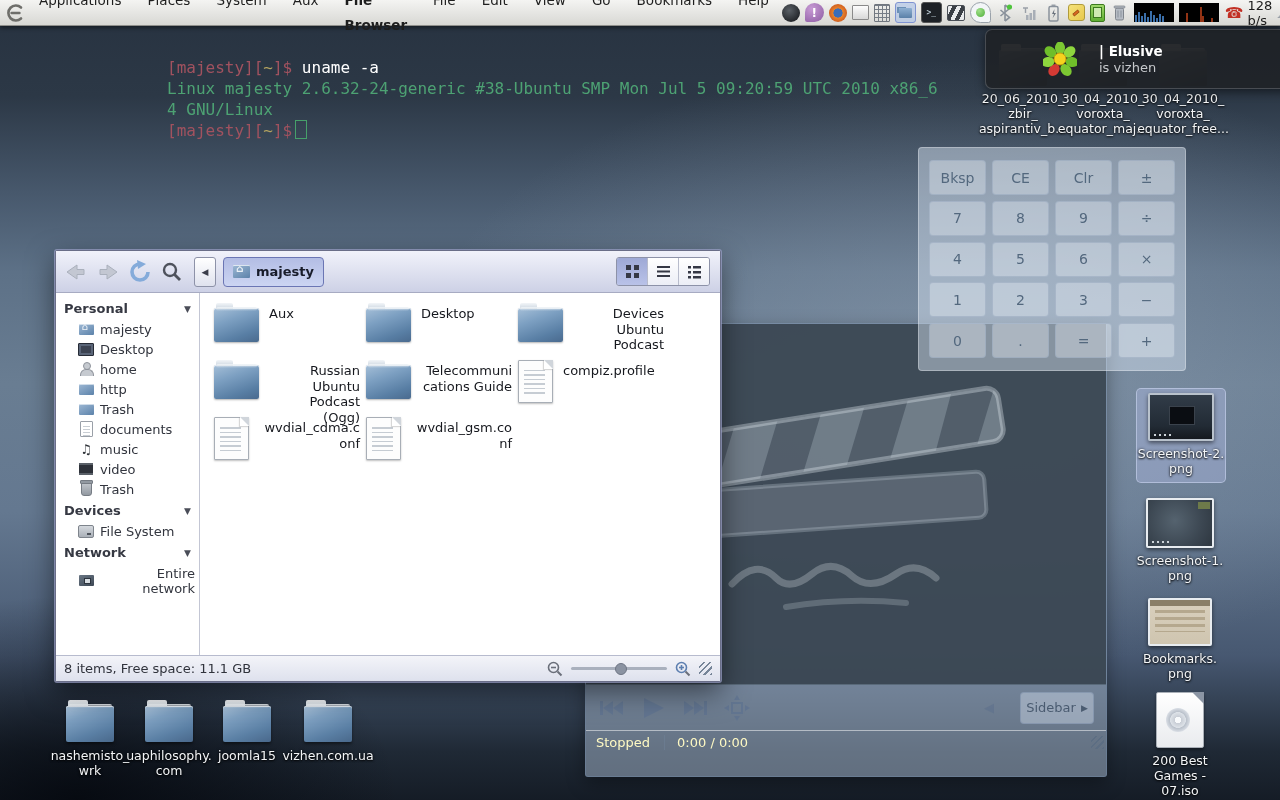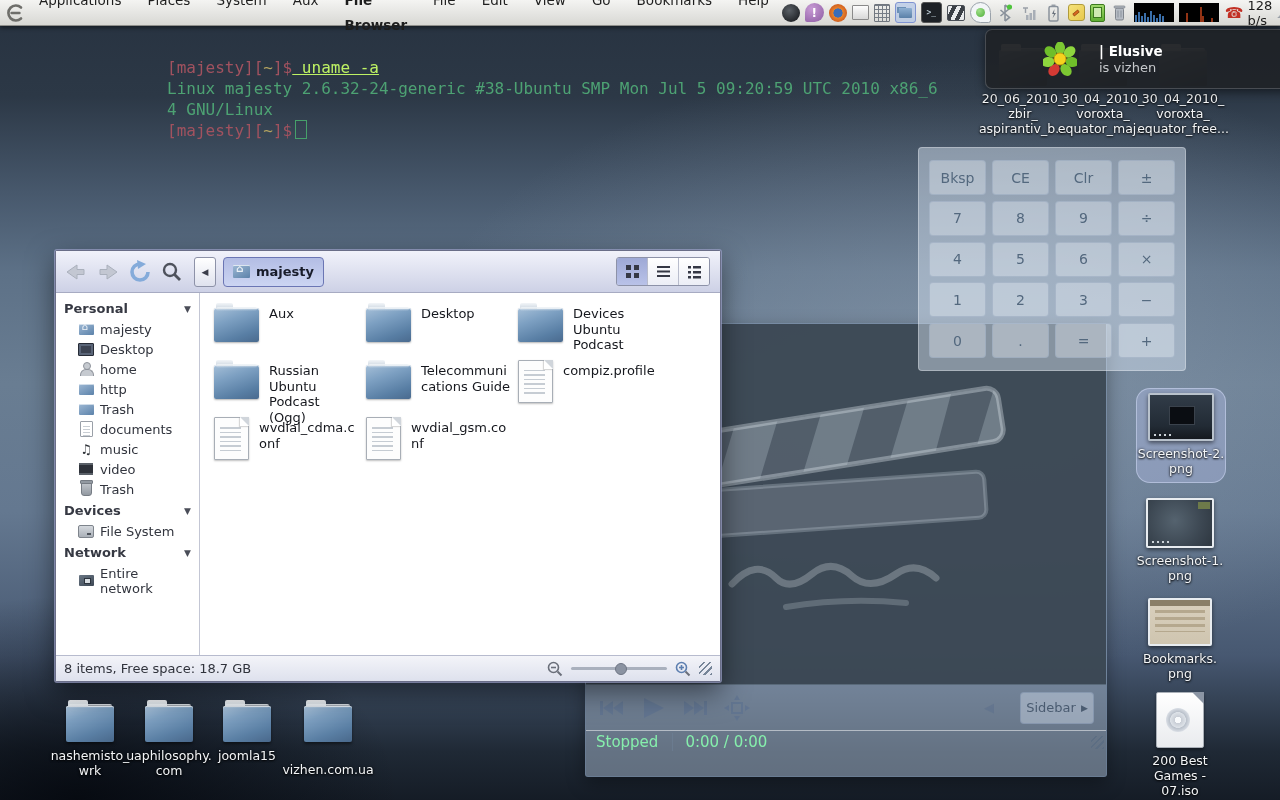--- a/index.html
+++ b/index.html
@@ -42,21 +42,21 @@
   .t-memory-icon{background:linear-gradient(#9fd86a,#5fae34);border:1px solid #3c7a1e;width:13px;height:16px;border-radius:2px;}
   .t-memory-icon::before{content:"";width:7px;height:9px;background:#cfeab2;border:1px solid #3c7a1e;}
   .t-trash-icon{color:#8a9098;}
   .t-cpu-graph-icon,.t-net-graph-icon{width:40px;height:19px;background:#000;border-radius:1px;}
   #tray-right{display:flex;align-items:center;gap:4px;font-size:13px;color:#1b1b1b;}
   .phone-glyph{color:#c23024;font-size:15px;}
   .cloud-glyph{color:#9aa0a8;font-size:15px;}
 
   
   #terminal{left:167px;top:57px;width:830px;z-index:1;font-family:"DejaVu Sans Mono",monospace;font-size:16px;line-height:21px;letter-spacing:0;}
-  .tp1{color:#a1525f;} .tp2{color:#b3a25f;} .tcmd{color:#bef264;text-decoration:underline;} .tout{color:#4da273;}
+  .tp1{color:#a1525f;} .tp2{color:#b3a25f;} .tcmd{color:#ffffff;} .tout{color:#4da273;}
   .tcursor{display:inline-block;width:10px;height:17px;border:1.5px solid #46a06a;vertical-align:-3px;margin-left:3px;}
 
   
   #notification{left:985px;top:29px;width:293px;height:58px;background:rgba(30,32,36,0.84);border:1px solid rgba(90,94,100,0.7);
     border-radius:7px;z-index:50;box-shadow:0 3px 10px rgba(0,0,0,0.5);display:flex;align-items:center;padding-left:39px;}
   #notif-icon{width:34px;height:34px;margin-left:18px;flex:none;}
   #notif-text{margin-left:22px;}
   #notif-title{font-weight:bold;font-size:13.5px;color:#ffffff;}
   #notif-body{font-size:13px;color:#c6c9cc;margin-top:1px;}
 
@@ -83,37 +83,37 @@
   .thumb-c{width:60px;height:44px;background:linear-gradient(#d9d0bd,#cfc5b0);}
   .thumb-c::before{content:"";position:absolute;left:0;top:0;right:0;height:6px;background:#8a7f68;}
   .thumb-c::after{content:"";position:absolute;left:5px;top:10px;right:5px;height:22px;
     background:repeating-linear-gradient(180deg,#b5a88e 0 3px,rgba(0,0,0,0) 3px 7px);}
   .iso-icon{width:46px;height:54px;background:linear-gradient(#ffffff,#e9ebee);border:1px solid #aab0b8;border-radius:2px;
     position:relative;box-shadow:0 2px 3px rgba(0,0,0,0.4);}
   .iso-icon::before{content:"";position:absolute;right:-1px;top:-1px;border-style:solid;border-width:0 12px 12px 0;
     border-color:transparent #8b95a4 transparent transparent;}
   .iso-icon::after{content:"";position:absolute;left:9px;top:15px;width:24px;height:24px;border-radius:50%;
     background:radial-gradient(circle,#f8fafc 18%,#c9ced6 20%,#dde2e8 45%,#b9c0ca 48%,#e4e8ee 78%,#9aa2ae 80%);}
-  .sel-box{background:rgba(165,177,215,0.5);border:1px solid rgba(210,218,245,0.55);border-radius:14px;}
+  .sel-box{background:rgba(165,177,215,0.5);border:1px solid rgba(210,218,245,0.55);border-radius:5px;}
 
   
   #player{left:585px;top:323px;width:520px;height:452px;z-index:3;border:1px solid rgba(110,130,155,0.7);border-radius:3px;
     background:rgba(170,188,210,0.5);box-shadow:0 6px 18px rgba(0,0,0,0.35);display:flex;flex-direction:column;}
   #player-video{height:360px;background:rgba(56,68,80,0.93);border-bottom:1px solid rgba(120,140,160,0.5);
     display:flex;align-items:center;justify-content:center;overflow:hidden;}
   #player-time-row{height:24px;display:flex;align-items:center;padding:0 14px;gap:12px;}
   #time-label{font-size:13px;color:#3e4f66;}
   #time-slider{flex:1;height:4px;border-radius:2px;background:linear-gradient(#6f88ad,#89a0c2);box-shadow:0 1px 0 rgba(255,255,255,0.4);}
   #player-controls{height:45px;display:flex;align-items:center;padding:0 12px;gap:16px;}
   .pc-icon{opacity:0.55;}
   #collapse-arrow{margin-left:auto;color:rgba(90,110,140,0.5);font-size:13px;}
   #sidebar-btn{width:72px;height:30px;border:1px solid rgba(130,148,172,0.8);border-radius:4px;background:rgba(208,220,236,0.45);
     font-size:13px;color:#4a5b70;display:flex;align-items:center;justify-content:center;gap:5px;margin-left:10px;}
   #sidebar-arrow{font-size:9px;}
-  #player-status{height:22px;border-top:1px solid rgba(255,255,255,0.5);display:flex;align-items:center;font-size:15px;color:#86efac;}
+  #player-status{height:22px;border-top:1px solid rgba(255,255,255,0.5);display:flex;align-items:center;font-size:13px;color:#fef9c3;}
   #player-state{padding:0 14px 0 10px;}
   #player-pos{border-left:1px solid rgba(110,128,150,0.6);padding:0 12px;}
   .grip{width:13px;height:13px;margin-left:auto;margin-right:2px;
     background:repeating-linear-gradient(135deg,transparent 0 3px,rgba(90,108,130,0.8) 3px 4.5px);}
 
   
   #calc{left:918px;top:147px;width:268px;height:224px;z-index:4;border-radius:4px;background:rgba(214,226,240,0.48);
     border:1px solid rgba(255,255,255,0.3);padding:12px 10px;box-sizing:border-box;
     display:flex;flex-direction:column;justify-content:space-between;}
   .calc-row{display:flex;justify-content:space-between;}
@@ -130,21 +130,21 @@
     display:flex;align-items:center;justify-content:center;font-size:9px;color:#3a3d4a;margin-left:4px;}
   #tb-path{height:28px;margin-left:3px;padding:0 9px;border:1px solid #6b76b4;border-radius:4px;
     background:linear-gradient(#b3bde4,#ccd5f2);display:flex;align-items:center;gap:6px;font-size:13px;font-weight:bold;color:#181c2a;}
   .mini-folder{width:17px;height:13px;border-radius:1px;background:linear-gradient(150deg,#9db8d4,#5c82aa);position:relative;
     box-shadow:inset 0 1px 0 rgba(255,255,255,0.7);}
   .mini-folder::before{content:"⌂";position:absolute;left:3px;top:-2px;font-size:10px;color:#ebf1f6;}
   #view-group{margin-left:auto;display:flex;border:1px solid #8d92a8;border-radius:3px;overflow:hidden;margin-right:4px;}
   .view-btn{width:30px;height:27px;display:flex;align-items:center;justify-content:center;background:linear-gradient(#ffffff,#eceef6);}
   .view-btn + .view-btn{border-left:1px solid #b8bccc;}
   .view-btn.active{background:linear-gradient(#9ea9d6,#b9c2e8);}
-  #fm-body{flex:1;display:flex;min-height:0;}
+  #fm-body{flex:1;display:flex;min-height:0;text-align:right;}
   #fm-sidebar{width:144px;border-right:1px solid #c3c6d4;background:#fff;padding-top:4px;box-sizing:border-box;flex:none;overflow:hidden;}
   .sb-header{display:flex;align-items:center;font-weight:bold;font-size:13px;color:#363943;padding:4px 8px 3px 8px;}
   .sb-caret{margin-left:auto;font-size:9px;color:#4a4d58;}
   .sb-item{display:flex;align-items:center;gap:6px;font-size:13px;color:#32353e;padding:2.5px 4px 2.5px 22px;}
   .si{width:16px;height:14px;flex:none;display:flex;align-items:center;justify-content:center;}
   .si-folder,.si-home{width:15px;height:11px;border-radius:1px;background:linear-gradient(150deg,#9db8d4,#5c82aa);box-shadow:inset 0 1px 0 rgba(255,255,255,0.6);position:relative;}
   .si-home::before{content:"⌂";position:absolute;left:3px;top:-3px;font-size:10px;color:#f0f4f8;}
   .si-desktop{width:15px;height:11px;background:#3c4352;border:1px solid #262b36;border-radius:1px;box-shadow:inset 0 0 0 2px #5a6578;}
   .si-user{position:relative;width:14px;height:14px;}
   .si-user::before{content:"";position:absolute;left:4px;top:0;width:6px;height:6px;border-radius:50%;background:#c6cad0;border:1px solid #8f949c;}
@@ -243,21 +243,21 @@
       <div class="dk-folder"></div>
       <div class="dlabel" style="margin-top: 6px;">uaphilosophy.
 com</div>
     </div>
     <div class="abs dicon" style="left: 206px; top: 706px; width: 82px;">
       <div class="dk-folder"></div>
       <div class="dlabel" style="margin-top: 6px;">joomla15</div>
     </div>
     <div class="abs dicon" style="left: 280px; top: 706px; width: 96px;">
       <div class="dk-folder"></div>
-      <div class="dlabel" style="margin-top: 20px;">vizhen.com.ua</div>
+      <div class="dlabel" style="margin-top: 6px;">vizhen.com.ua</div>
     </div>
   </div>
 
 <div id="player" class="abs">
   <div id="player-video">
     <svg width="420" height="270" viewBox="0 0 420 270">
       <g transform="rotate(-9 210 90)">
         <rect x="30" y="42" width="340" height="54" rx="12" fill="rgba(212,222,231,0.34)"></rect>
         <path d="M60 42 l44 0 -26 54 -44 0 z M148 42 l44 0 -26 54 -44 0 z M236 42 l44 0 -26 54 -44 0 z M324 42 l44 0 -26 54 -42 0 z" fill="rgba(62,74,86,0.6)"></path>
         <rect x="30" y="42" width="340" height="54" rx="12" fill="none" stroke="rgba(230,238,244,0.35)" stroke-width="5"></rect>
@@ -506,21 +506,21 @@
           <div class="fi-file"></div>
           <div class="file-label">wvdial_cdma.conf</div>
         </div>
         <div class="file-cell" style="left: 166px; top: 124px;">
           <div class="fi-file"></div>
           <div class="file-label">wvdial_gsm.conf</div>
         </div>
       </div>
   </div>
   <div id="fm-status">
-    <span>8 items, Free space: 18.7 GB</span>
+    <span>8 items, Free space: 11.1 GB</span>
     <div id="zoom-controls">
       <svg width="16" height="16" viewBox="0 0 16 16">
           <circle cx="6.5" cy="6.5" r="5" fill="none" stroke="#6a6f7a" stroke-width="1.6"></circle>
           <line x1="4" y1="6.5" x2="9" y2="6.5" stroke="#6a6f7a" stroke-width="1.6"></line>
           <line x1="10.5" y1="10.5" x2="14.5" y2="14.5" stroke="#6a6f7a" stroke-width="2"></line>
         </svg>
       <div id="zoom-track">
           <div id="zoom-knob"></div>
         </div>
       <svg width="16" height="16" viewBox="0 0 16 16">

